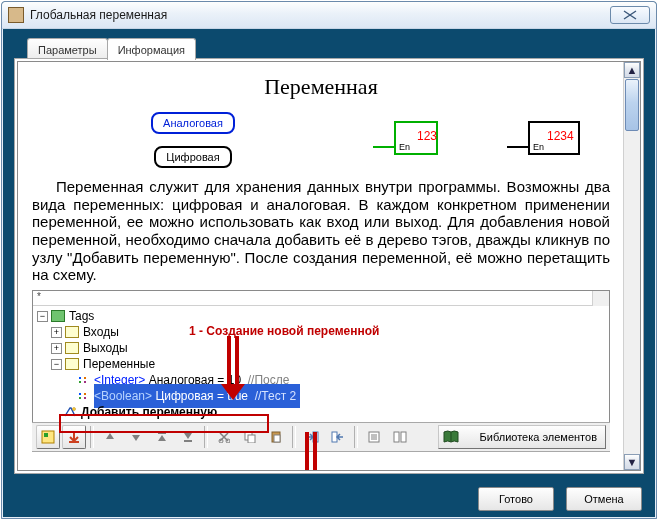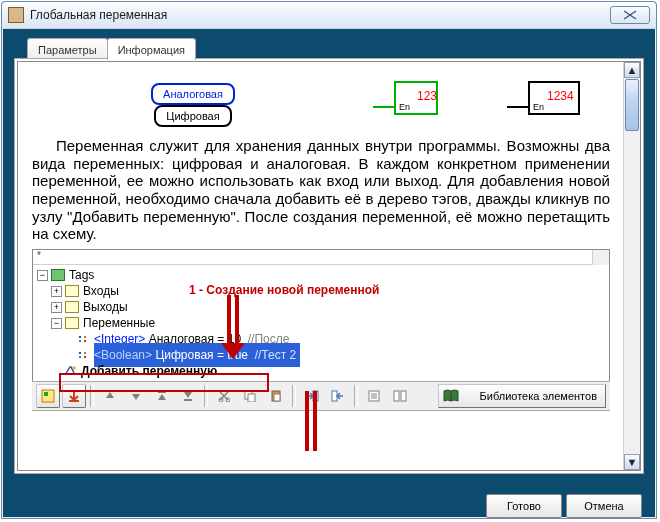--- a/index.html
+++ b/index.html
@@ -14,21 +14,21 @@
   .tab.active{background:#fff;position:relative;z-index:2}
   .tabbody{position:absolute;top:56px;left:12px;right:12px;bottom:44px;border:1px solid #a8a8a8;background:#fff}
   .contentWrap{position:absolute;top:2px;left:2px;right:2px;bottom:2px;border:1px solid #8a8a8a;background:#fff;overflow:hidden}
   .scrollbar{position:absolute;top:0;right:0;bottom:0;width:16px;background:#f0f0f0;border-left:1px solid #d0d0d0}
   .sbBtn{height:16px;background:linear-gradient(#fefefe,#e2e7ef 50%,#d5dce8);border:1px solid #8a9db5;box-sizing:border-box;display:flex;align-items:center;justify-content:center;color:#224}
   .sbThumb{position:absolute;top:17px;left:1px;right:1px;height:50px;background:linear-gradient(#eaf2fb,#bcd3ee 45%,#a7c3e6);border:1px solid #6d8bb5;border-radius:2px}
   .sbBtn.bottom{position:absolute;bottom:0;left:0;right:0}
   .content{position:absolute;top:0;left:0;right:16px;bottom:0;padding:8px 14px 4px 14px;overflow:hidden}
   h2{font-family:"Times New Roman",serif;font-size:22px;font-weight:normal;text-align:center;margin:4px 0 10px 0}
   .toprow{display:flex;align-items:flex-start}
-  .pills{width:150px;display:flex;flex-direction:column;align-items:center;margin-top:13px;margin-left:86px}
+  .pills{width:150px;display:flex;flex-direction:column;align-items:center;gap:12px;margin-top:2px;margin-left:86px}
   .pill{border:2px solid #000;border-radius:8px;padding:3px 10px;font-size:11px;text-align:center}
   .pill.analog{border-color:#0020d8;color:#0020d8}
   .blocks{flex:1;display:flex;gap:64px;justify-content:center;align-items:flex-start;margin-top:6px;margin-left:80px}
   .blk svg{display:block}
   .prose{font-family:Liberation Sans, sans-serif;font-size:15px;line-height:1.18;text-align:justify;margin:10px 0 6px 0;text-indent:24px}
   .treeBox{border:1px solid #8a8a8a;position:relative;background:#fff;margin-top:2px}
   .treeHdr{height:14px;color:#444;font-size:10px;padding:0 4px;border-bottom:1px solid #d0d0d0;position:relative}
   .treeHdr:after{content:"";position:absolute;right:0;top:0;bottom:-1px;width:16px;border-left:1px solid #d0d0d0;background:#f0f0f0}
   .treeInner{position:relative;padding:2px 4px 2px 4px;font-size:12px}
   .row{display:flex;align-items:center;height:16px;white-space:nowrap}
@@ -43,21 +43,21 @@
   .redBox{position:absolute;border:2px solid #c00000;box-sizing:border-box}
   .redText{color:#c00000;font-weight:bold;font-size:12px}
   .arrow{position:absolute}
   .toolbar{border-top:1px solid #a8a8a8;border-bottom:1px solid #a8a8a8;background:#efefef;display:flex;align-items:center;height:28px;margin:0 -1px -1px -1px;padding:0 4px;gap:2px}
   .tbtn{width:22px;height:22px;border:1px solid transparent;border-radius:2px;display:flex;align-items:center;justify-content:center;background:transparent}
   .tbtn.act{border:1px outset #c7c7c7;background:linear-gradient(#fefefe,#e6e6e6)}
   .tbtn svg{display:block}
   .sep{width:2px;height:22px;border-left:1px solid #b0b0b0;border-right:1px solid #fff;margin:0 2px}
   .lib{margin-left:auto;height:22px;border:1px outset #c7c7c7;background:linear-gradient(#fefefe,#e6e6e6);display:flex;align-items:center;padding:0 8px 0 4px;gap:21px}
   .libIc{width:16px;height:14px}
-  .footer{position:absolute;left:0;right:0;bottom:0;height:38px;display:flex;align-items:flex-end;justify-content:flex-end;padding:0 14px;gap:4px}
+  .footer{position:absolute;left:0;right:0;bottom:0;height:38px;display:flex;align-items:center;justify-content:flex-end;padding:0 14px;gap:12px}
   .btn{min-width:74px;height:22px;border:1px solid #8a8a8a;background:linear-gradient(#fefefe,#e6e6e6);border-radius:2px;display:flex;align-items:center;justify-content:center;font-size:11px}
   .indent1{margin-left:14px}
   .indent2{margin-left:28px}
 </style>
 </head>
 <body>
 
 <div class="window">
 
   <div class="titlebar">
@@ -82,20 +82,21 @@
   <div class="tabbody">
     <div class="contentWrap">
 
       <div class="scrollbar">
         <div class="sbBtn">▲</div>
         <div class="sbThumb"></div>
         <div class="sbBtn bottom">▼</div>
       </div>
 
       <div class="content">
+        <h2>Переменная</h2>
 
         <div class="toprow">
           <div class="pills">
             <span class="pill analog">Аналоговая</span>
             <span class="pill">Цифровая</span>
           </div>
           <div class="blocks">
             <span class="blk">
               <svg width="70" height="44">
                <line x1="0" y1="31" x2="22" y2="31" stroke="#00b000" stroke-width="2"></line>

